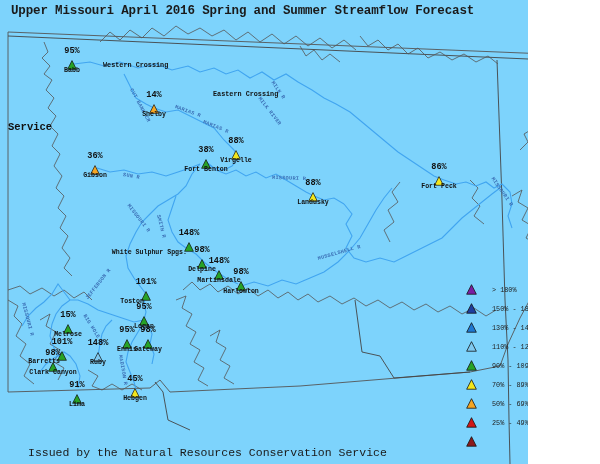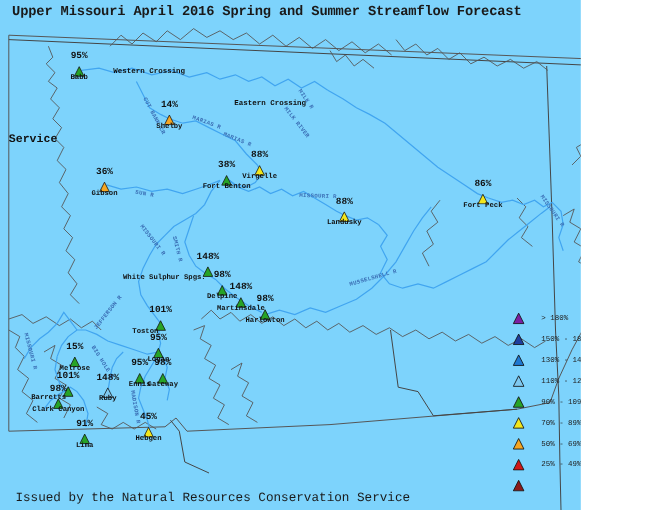--- a/index.html
+++ b/index.html
@@ -6,21 +6,21 @@
   body{font-family:"Liberation Sans", sans-serif;}
   #page{position:relative;width:528px;height:464px;background:#7dd3fc;overflow:hidden;font-family:Liberation Mono, monospace;}
 
   
   #map-title{
     position:absolute;left:11px;top:4px;
     font-size:12.5px;font-weight:bold;color:#1a1a1a;letter-spacing:-0.15px;
     white-space:nowrap;
   }
   #footer-note{
-    position:absolute;left:14px;top:446px;
+    position:absolute;left:28px;top:446px;
     font-size:11.5px;color:#1a1a1a;white-space:nowrap;
   }
 
   
   #map-canvas{position:absolute;left:0;top:0;width:600px;height:464px;}
   #map-canvas svg{position:absolute;left:0;top:0;}
 
   
   #state-label{
     position:absolute;left:8px;top:121px;

